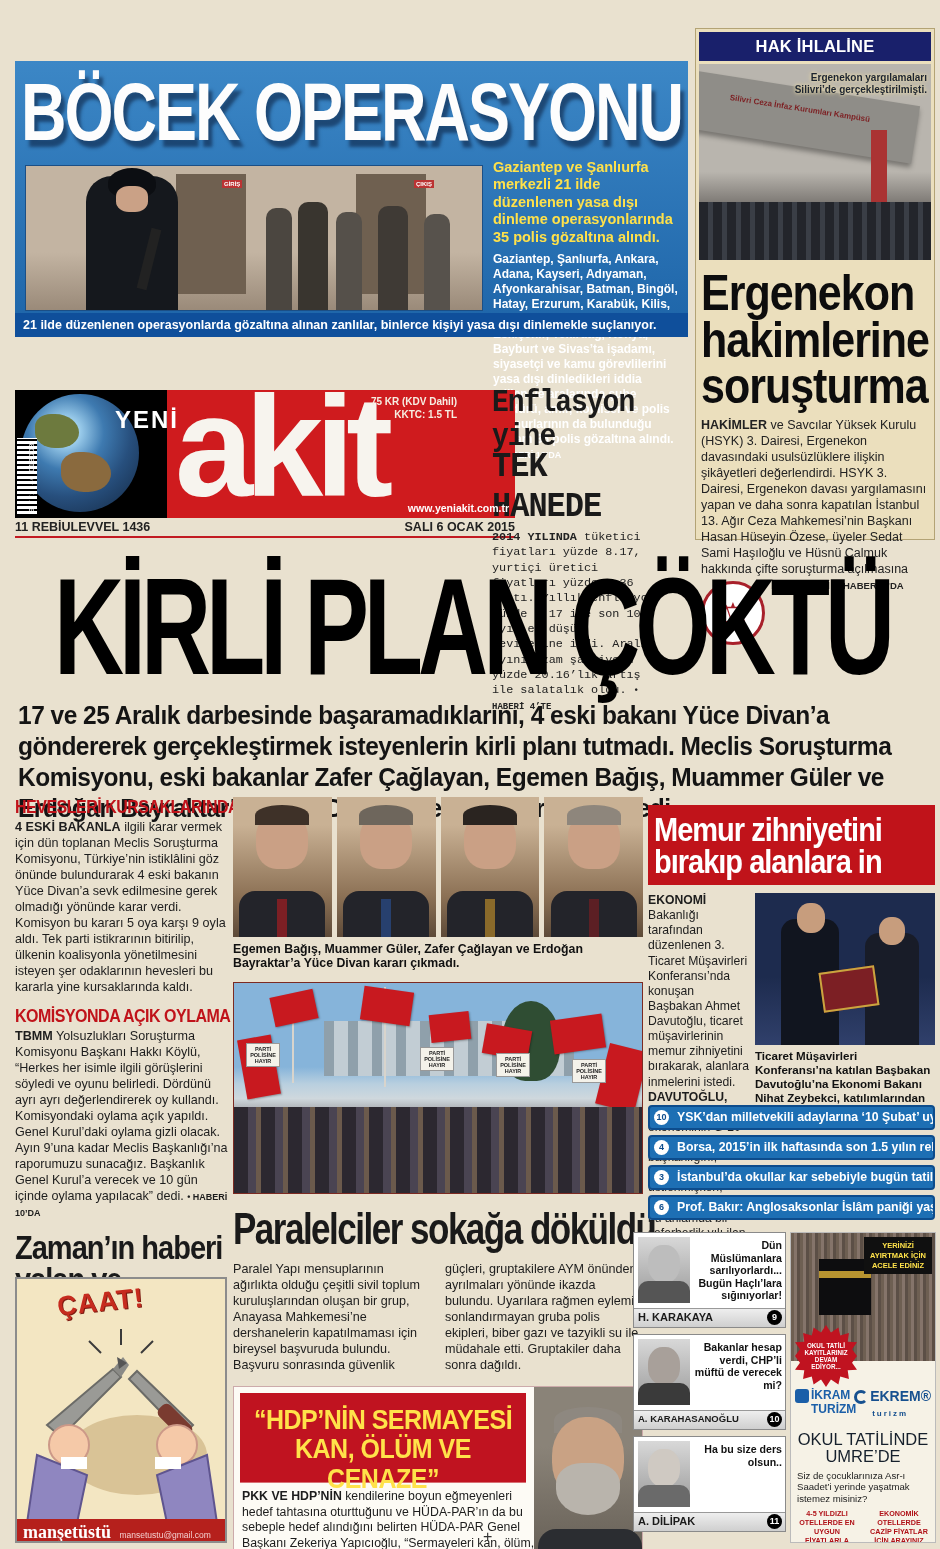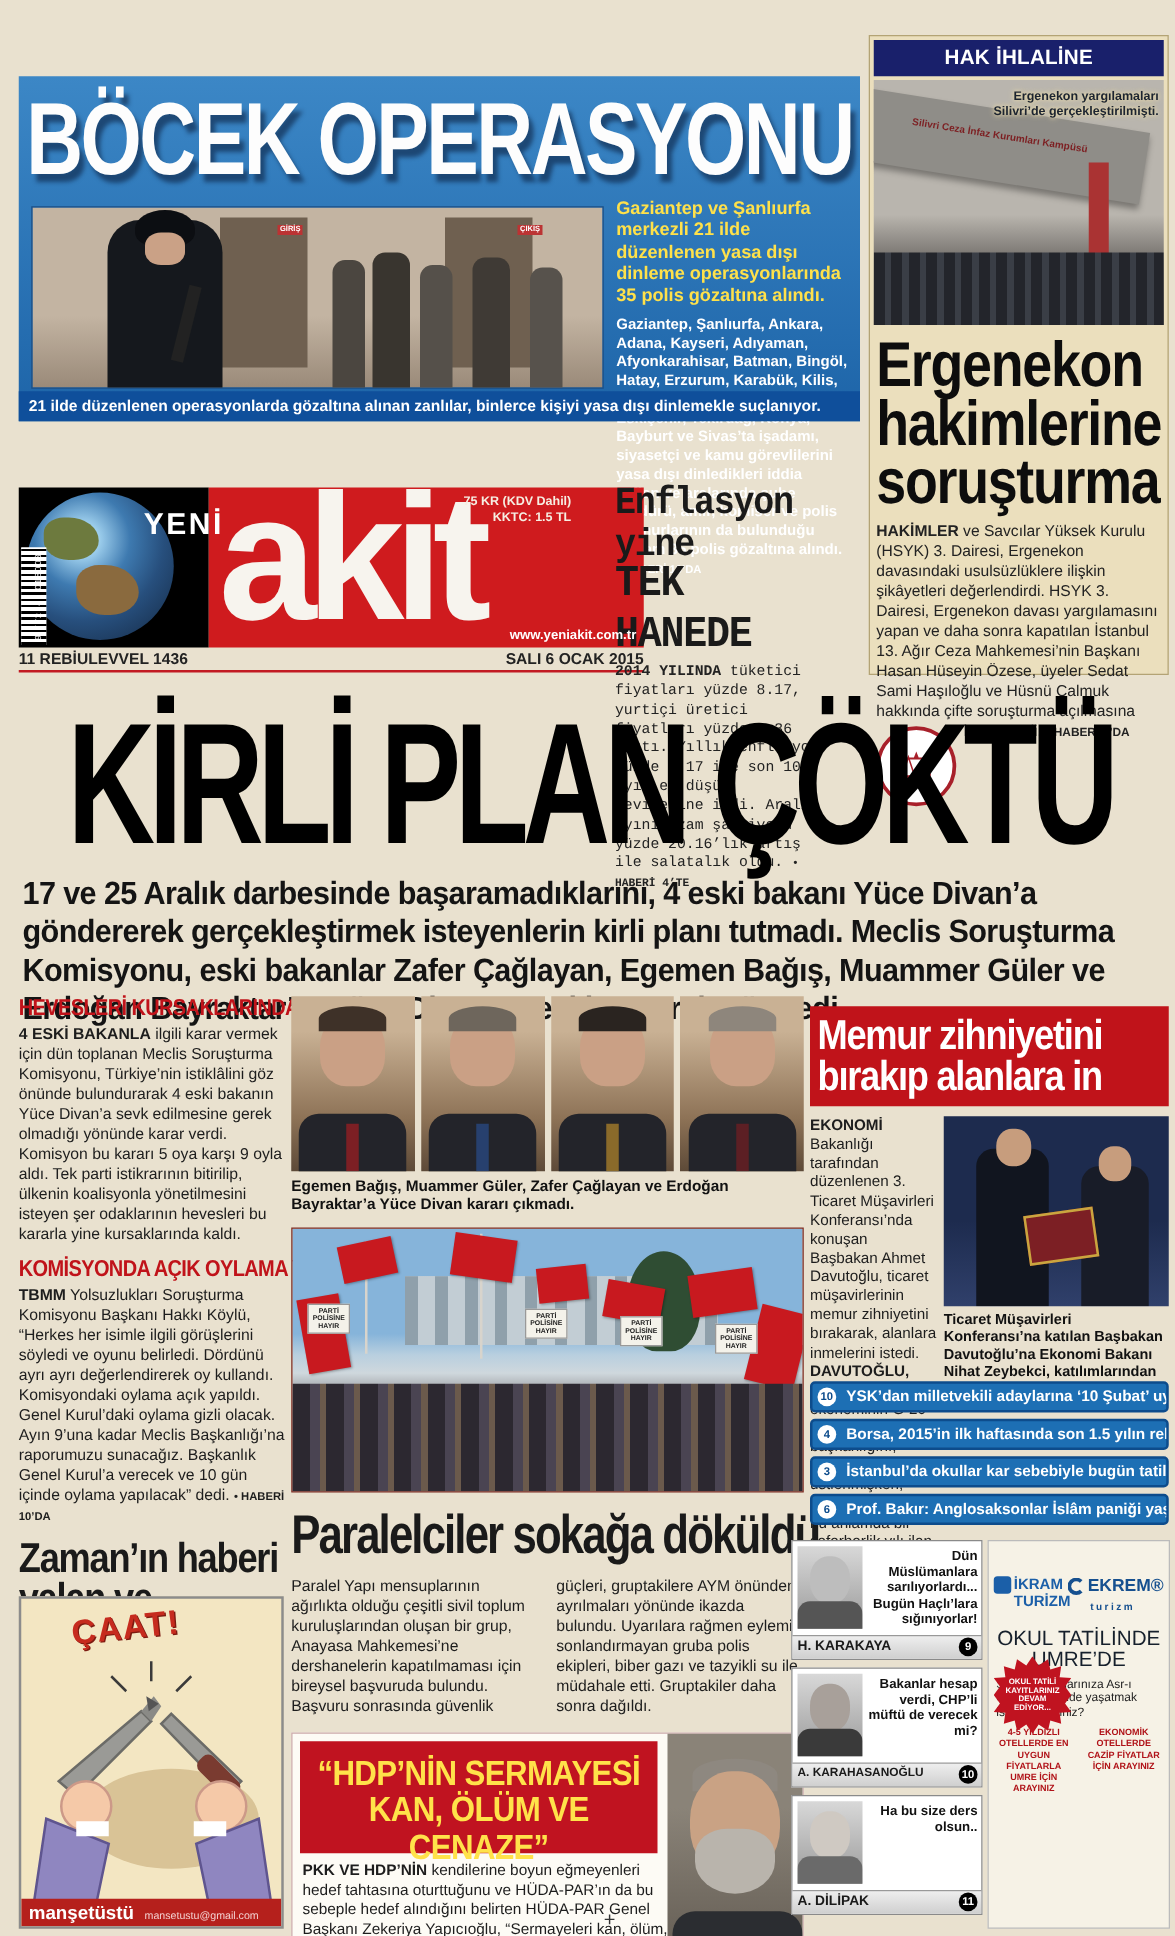--- a/index.html
+++ b/index.html
@@ -91,21 +91,21 @@
   .colbody{font-size:12.6px;line-height:1.27;color:#1d1d1d;margin:5px 0 10px;}
   .blead{font-weight:800;}
   .bref{font-weight:800;font-size:9px;}
   .zamanhead{font-size:29px;font-weight:800;letter-spacing:-1px;line-height:.98;transform:scale(1,1.15);transform-origin:top left;margin:8px 0 14px;}
 
   
   .cartoon{position:absolute;left:15px;top:1277px;width:212px;height:266px;background:#f3e6c2;border:2px solid #8c8c8c;overflow:hidden;}
   .caat{position:absolute;left:40px;top:8px;color:#c62b1e;font-size:27px;font-weight:900;transform:rotate(-6deg);letter-spacing:1px;
         text-shadow:1px 1px 0 #7c1a10;}
   .cartfoot{position:absolute;left:0;bottom:0;width:100%;height:22px;background:#b5201c;color:#fff;padding:3px 6px;}
-  .cartbrand{font-weight:800;font-size:15px;display:inline-block;}
+  .cartbrand{font-weight:800;font-size:18px;display:inline-block;font-family:Liberation Serif, serif;}
   .cartmail{font-size:8.5px;display:inline-block;margin-left:4px;color:#f3cfcf;}
 
   
   .midcol{position:absolute;left:233px;top:797px;width:410px;}
   .ministers{display:flex;gap:5px;height:140px;}
   .minphoto{flex:1;position:relative;background:linear-gradient(180deg,#c9b194 0 20%,#8d7256 70%,#5d4a38 100%);overflow:hidden;}
   .minhead{position:absolute;left:50%;top:14px;width:52px;height:58px;margin-left:-26px;background:#caa085;border-radius:45% 45% 40% 40%;}
   .minhair{position:absolute;left:50%;top:8px;width:54px;height:20px;margin-left:-27px;background:#3e3128;border-radius:50% 50% 0 0;}
   .minsuit{position:absolute;left:50%;bottom:-6px;width:86px;height:52px;margin-left:-43px;background:#23242a;border-radius:16px 16px 0 0;}
   .mintie{position:absolute;left:50%;bottom:0;width:10px;height:38px;margin-left:-5px;background:#7c1f24;}
@@ -446,20 +446,26 @@
           <div class="colface" style="background:#cfc9c2;"></div>
           <div class="colsuit" style="background:#6a6a6a;"></div>
         </div>
       <div class="colquote">Ha bu size ders olsun..</div>
       <div class="colname">A. DİLİPAK</div>
       <div class="colpage">11</div>
     </div>
   </div>
 
   <div class="ad">
+    <div class="adphoto">
+      <div class="kaaba">
+          <div class="kaababand"></div>
+        </div>
+      <div class="adbadge">YERİNİZİ AYIRTMAK İÇİN ACELE EDİNİZ</div>
+    </div>
     <div class="starburst">OKUL TATİLİ KAYITLARINIZ DEVAM EDİYOR...</div>
     <div class="adlogos">
       <div class="ikram">
         <span class="ikramsq"></span><span>İKRAM</span><br>
         <span style="margin-left:16px;">TURİZM</span>
       </div>
       <div class="ekrem">
         <span class="crescent"></span><span>EKREM®</span><br>
         <span class="ekremsub" style="margin-left:18px;">turizm</span>
       </div>

